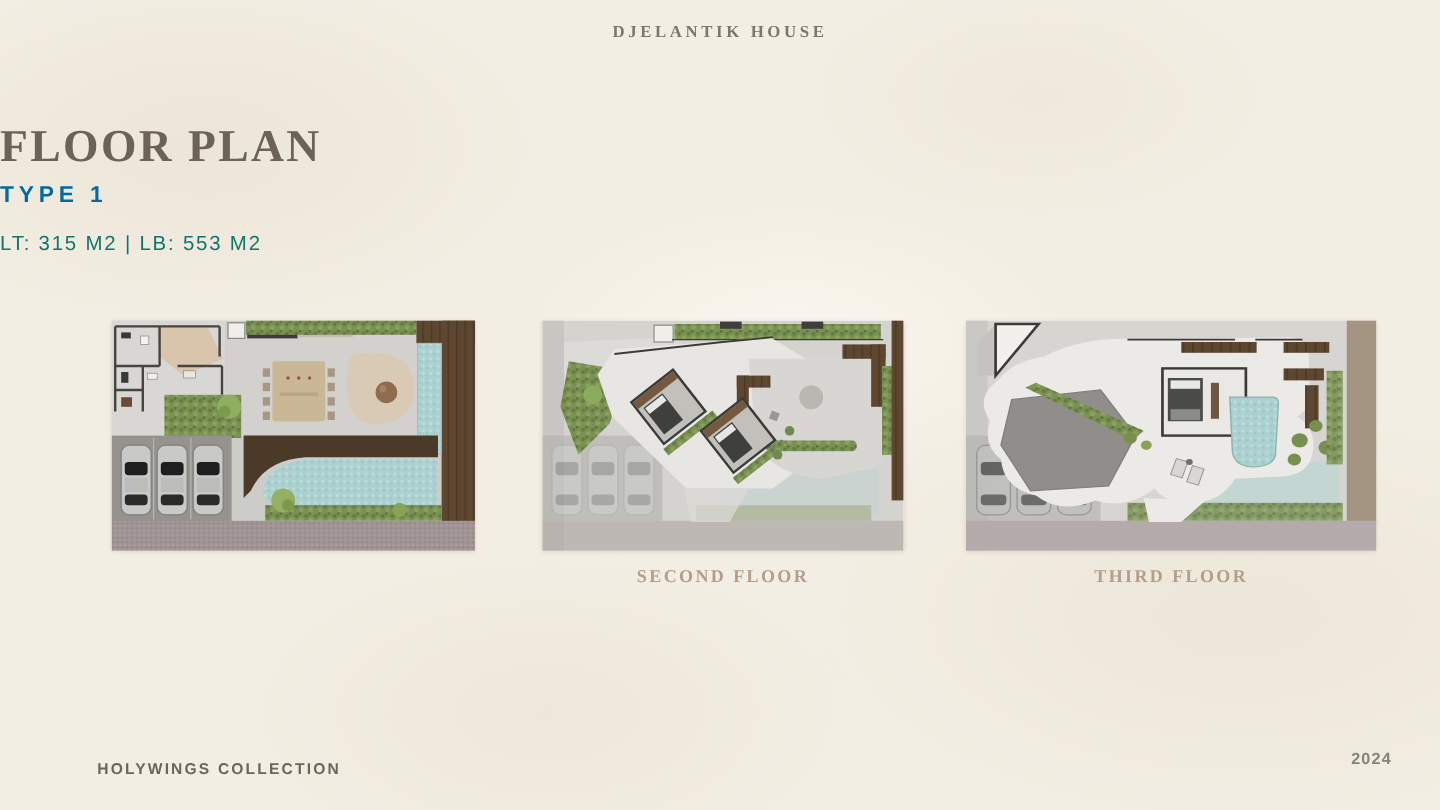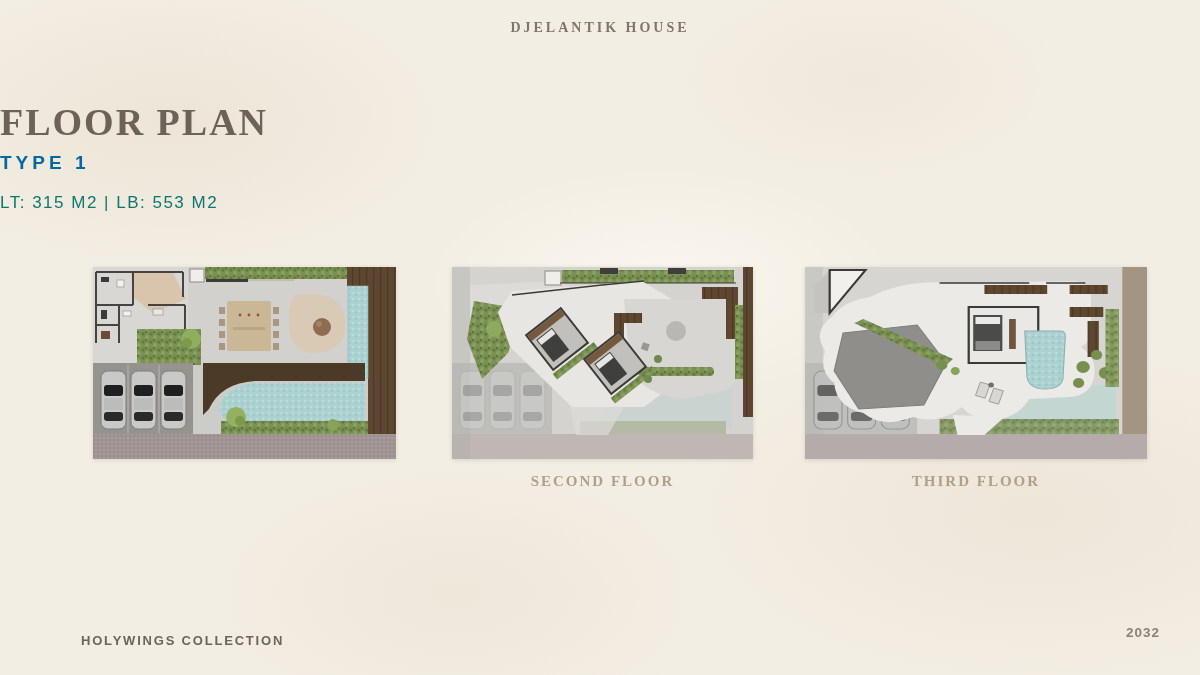--- a/index.html
+++ b/index.html
@@ -320,13 +320,13 @@
     <g>
       <rect x="154" y="116" width="9" height="14" fill="#d8d7d3" stroke="#9a9995" stroke-width="0.8" transform="rotate(18 158 123)"></rect>
       <rect x="166" y="122" width="9" height="14" fill="#d8d7d3" stroke="#9a9995" stroke-width="0.8" transform="rotate(18 170 129)"></rect>
       <circle cx="166" cy="118" r="2.5" fill="#6f6f6d"></circle>
     </g>
   </svg>
   <figcaption>THIRD FLOOR</figcaption>
 </figure>
 
 <div class="footer-left">HOLYWINGS COLLECTION</div>
-<div class="footer-right">2032</div>
+<div class="footer-right">2024</div>
 
 </body></html>

